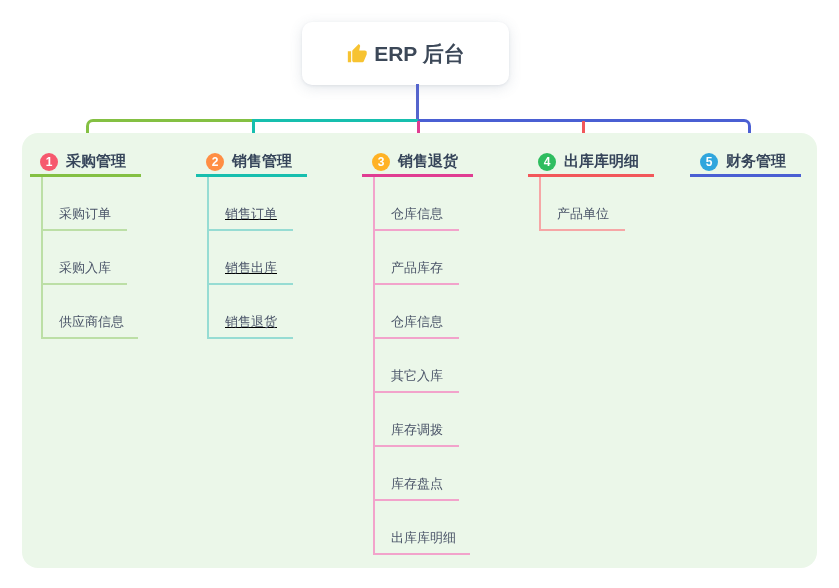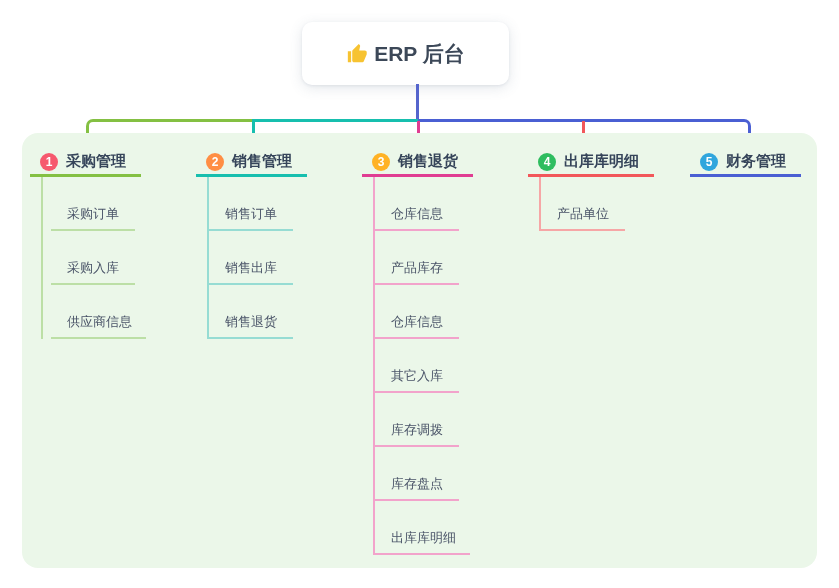--- a/index.html
+++ b/index.html
@@ -40,23 +40,23 @@
     font-size:15px;font-weight:700;color:#36455a;white-space:nowrap;cursor:default;}
   .badge{width:18px;height:18px;border-radius:50%;flex:0 0 18px;
     display:flex;align-items:center;justify-content:center;
     color:#ffffff;font-size:12px;font-weight:700;line-height:1;}
   .kids{margin-left:11px;border-left:2px solid #ccc;}
   .kid{width:max-content;min-width:54px;padding:28px 14px 6px 16px;
     border-bottom:2px solid #ccc;font-size:13px;color:#4a5468;white-space:nowrap;cursor:default;}
 
   
   .c1 .head{border-color:#84c043;} .c1 .badge{background:#f6596e;}
-  .c1 .kids{border-color:#bcdfa6;} .c1 .kid{border-color:#bcdfa6;margin-left:8px;}
+  .c1 .kids{border-color:#bcdfa6;} .c1 .kid{border-color:#bcdfa6;}
   .c2 .head{border-color:#17bfae;} .c2 .badge{background:#ff8e44;}
-  .c2 .kids{border-color:#96dcd3;} .c2 .kid{border-color:#96dcd3;}
+  .c2 .kids{border-color:#96dcd3;text-decoration:underline;} .c2 .kid{border-color:#96dcd3;}
   .c3 .head{border-color:#e03d92;} .c3 .badge{background:#ffb225;}
   .c3 .kids{border-color:#f2a3cb;} .c3 .kid{border-color:#f2a3cb;}
   .c4 .head{border-color:#f2575a;} .c4 .badge{background:#2ebd5f;}
   .c4 .kids{border-color:#f6a6a6;} .c4 .kid{border-color:#f6a6a6;}
   .c5 .head{border-color:#4a5fd3;} .c5 .badge{background:#30a6dd;}
   .c5 .kids{border-color:#9dabe7;} .c5 .kid{border-color:#9dabe7;}
 </style>
 </head>
 <body>
 

